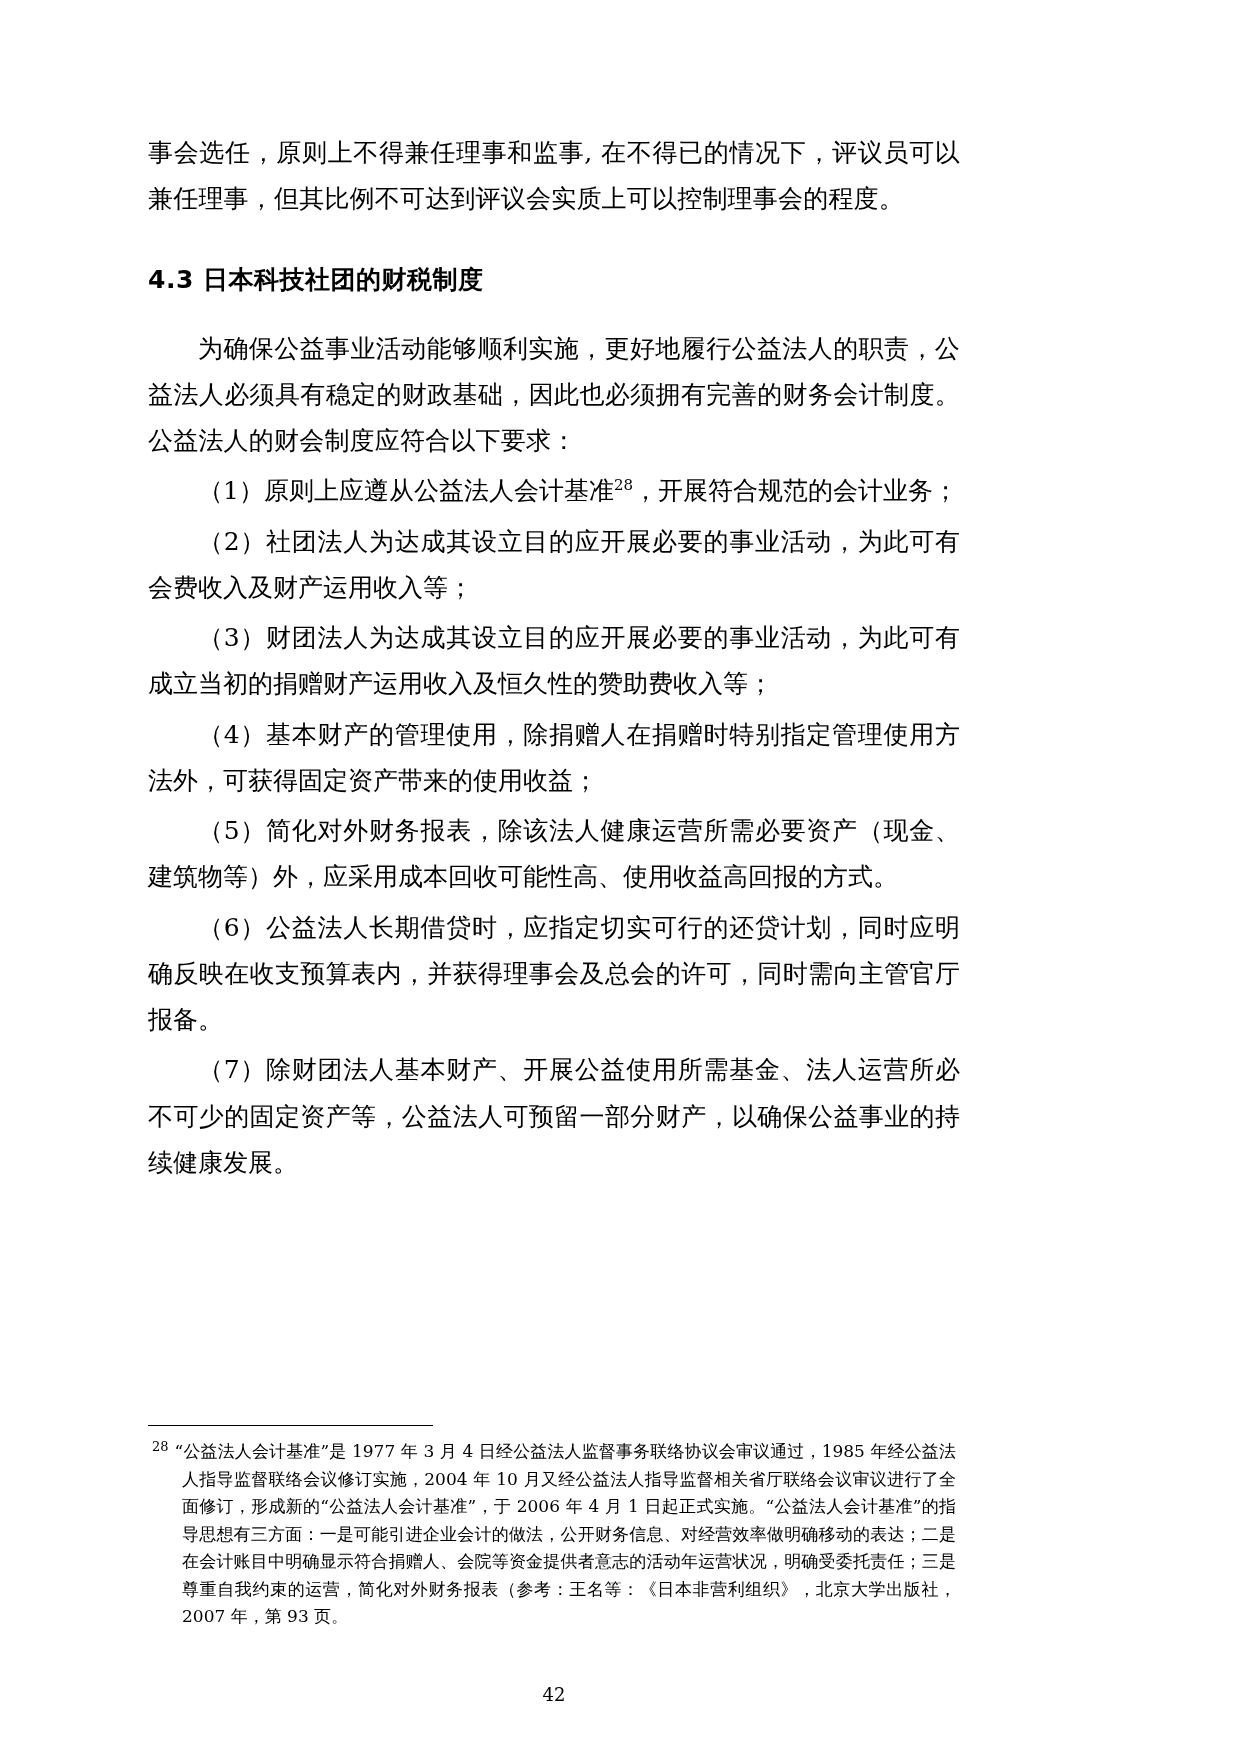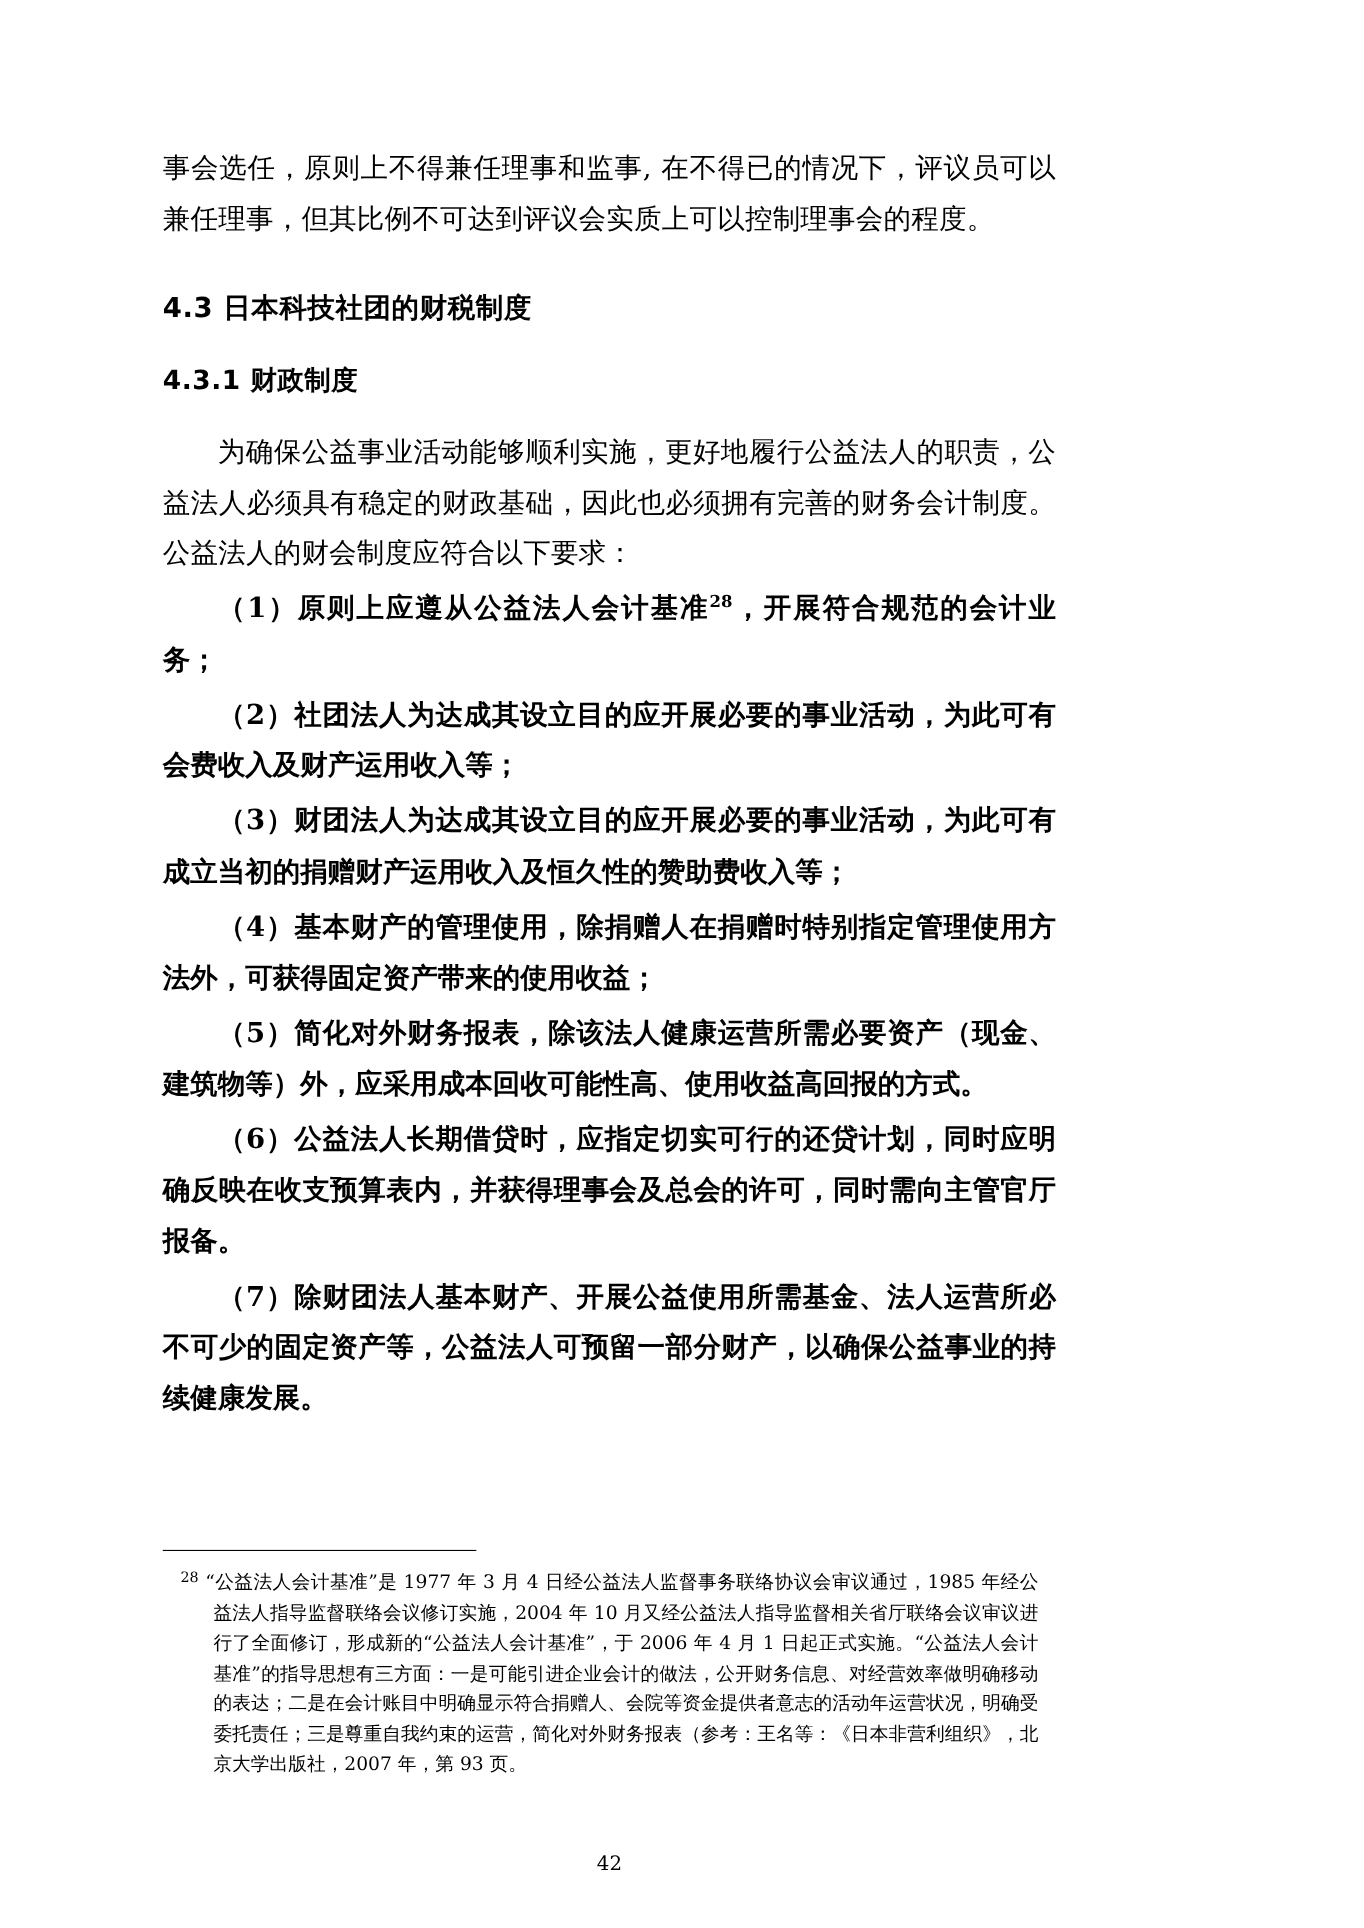--- a/index.html
+++ b/index.html
@@ -49,21 +49,20 @@
     margin: 34px 0 26px 0;
     letter-spacing: 0.5px;
   }
   .list-item {
     font-size: 25px;
     line-height: 1.85;
     text-align: justify;
     text-justify: inter-ideograph;
     margin: 0 0 4px 0;
     text-indent: 50px;
-    font-weight: bold;
   }
   sup.fn {
     font-size: 15px;
     vertical-align: super;
     line-height: 0;
   }
   .footnote-area {
     position: absolute;
     left: 148px;
     right: 148px;
@@ -73,21 +72,21 @@
     width: 285px;
     height: 0;
     border-top: 1.5px solid #000;
     margin: 0 0 12px 0;
   }
   .footnote {
     font-size: 17px;
     line-height: 1.62;
     text-align: justify;
     text-justify: inter-ideograph;
-    margin: 16px;
+    margin: 4px;
     padding-left: 30px;
     text-indent: -30px;
   }
   .footnote sup {
     font-size: 13px;
     vertical-align: super;
     line-height: 0;
     margin-right: 6px;
   }
   .page-number {
@@ -102,21 +101,20 @@
 </style>
 </head>
 <body>
 
 <div class="page">
 
   <p class="para cont">事会选任，原则上不得兼任理事和监事, 在不得已的情况下，评议员可以兼任理事，但其比例不可达到评议会实质上可以控制理事会的程度。</p>
 
   <h2 class="section">4.3 日本科技社团的财税制度</h2>
 
-  <h3 class="subsection">4.3.1 财政制度</h3>
 
   <p class="para indent">为确保公益事业活动能够顺利实施，更好地履行公益法人的职责，公益法人必须具有稳定的财政基础，因此也必须拥有完善的财务会计制度。公益法人的财会制度应符合以下要求：</p>
 
   <p class="list-item"><span>（1）</span><span>原则上应遵从公益法人会计基准</span><sup class="fn">28</sup><span>，开展符合规范的会计业务；</span></p>
 
   <p class="list-item"><span>（2）</span><span>社团法人为达成其设立目的应开展必要的事业活动，为此可有会费收入及财产运用收入等；</span></p>
 
   <p class="list-item"><span>（3）</span><span>财团法人为达成其设立目的应开展必要的事业活动，为此可有成立当初的捐赠财产运用收入及恒久性的赞助费收入等；</span></p>
 
   <p class="list-item"><span>（4）</span><span>基本财产的管理使用，除捐赠人在捐赠时特别指定管理使用方法外，可获得固定资产带来的使用收益；</span></p>

